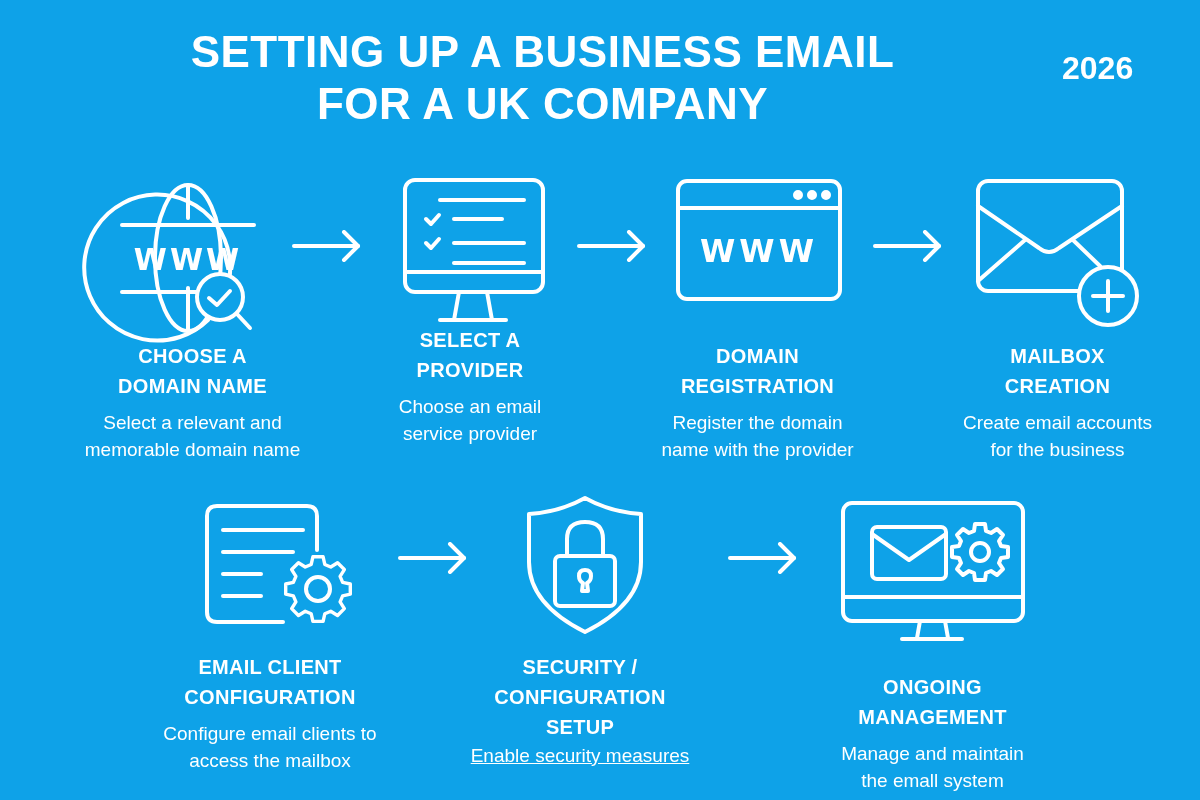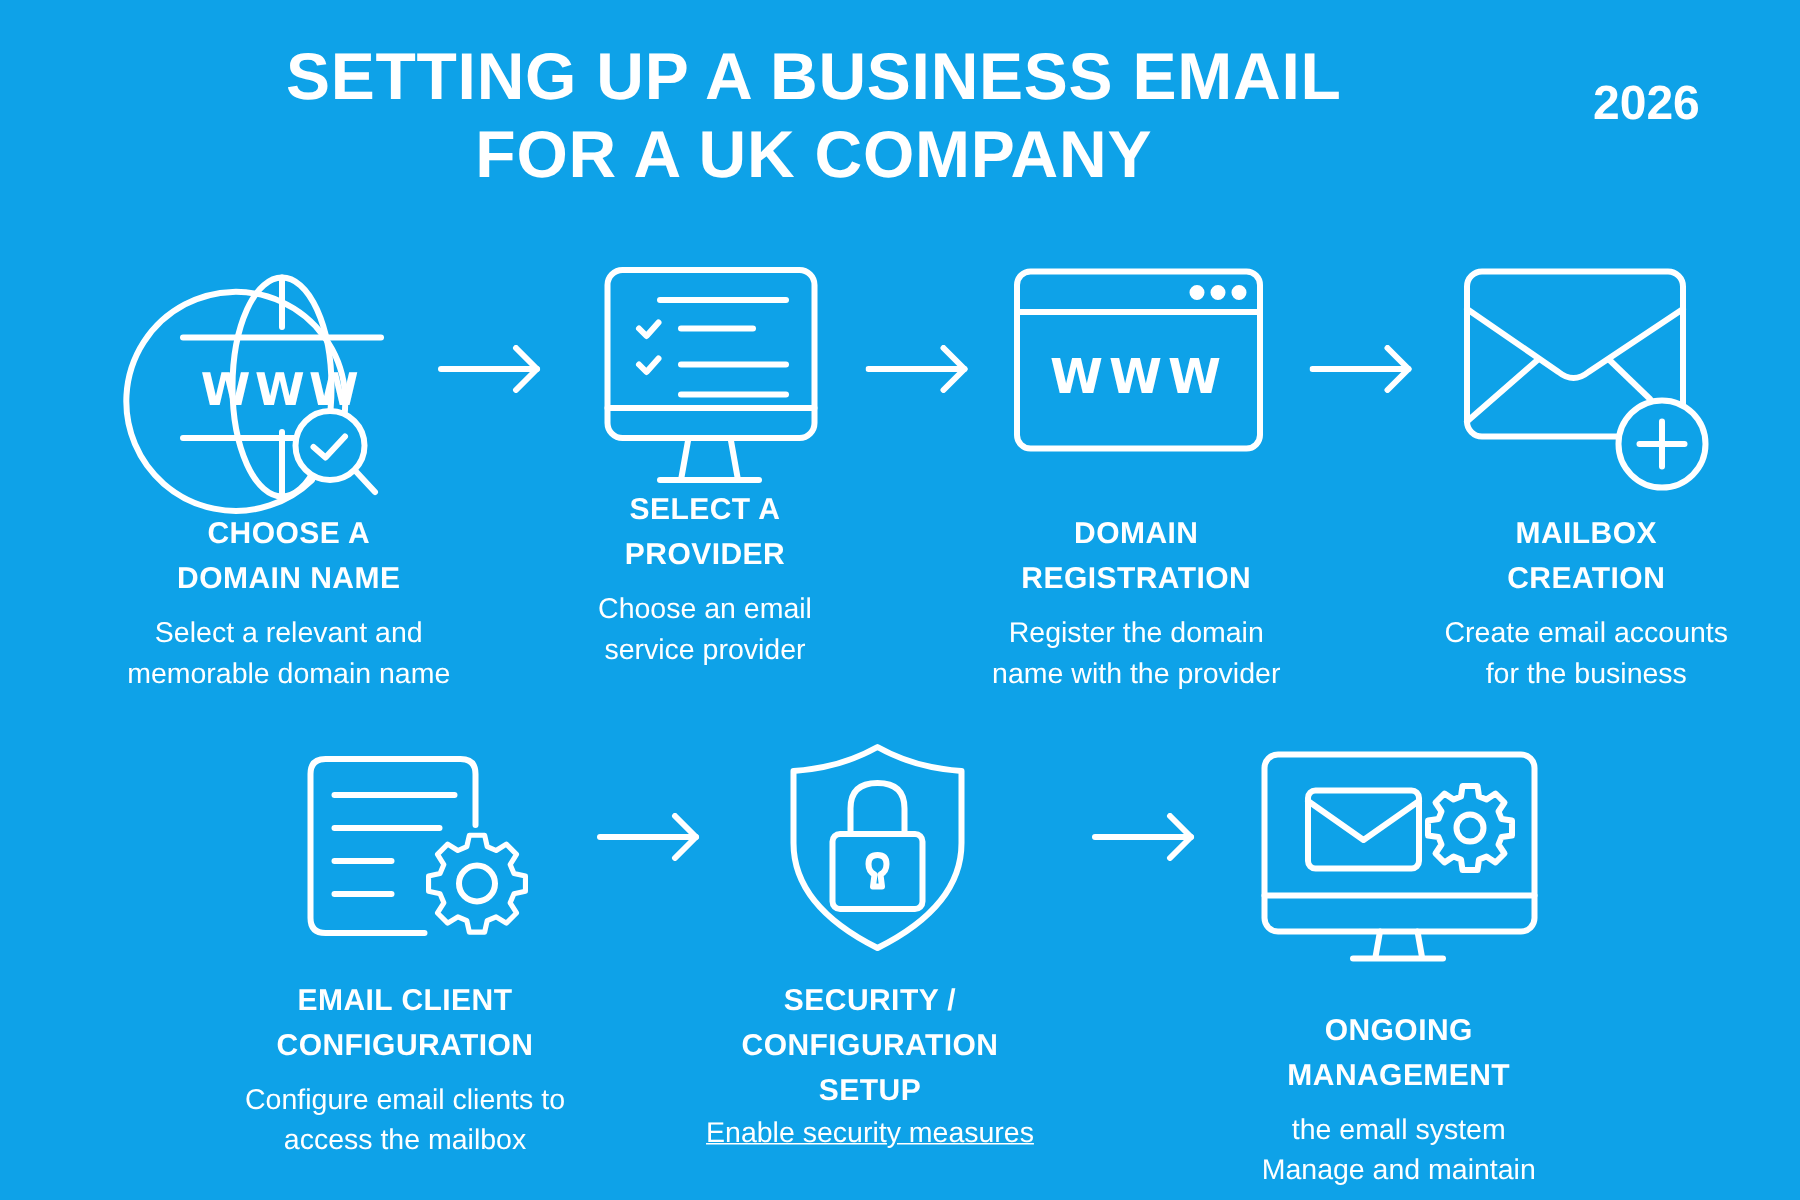--- a/index.html
+++ b/index.html
@@ -225,16 +225,16 @@
   <div class="step-desc" style="margin-top:0;text-decoration:underline;">
     <div>Enable security measures</div>
   </div>
 </div>
 <div class="step-text" style="left:800px; width:265px; top:652px;margin-top:20px;">
   <div class="step-title">
     <div>ONGOING</div>
     <div>MANAGEMENT</div>
   </div>
   <div class="step-desc">
+    <div>Manage and maintain</div>
     <div>the emall system</div>
-    <div>Manage and maintain</div>
   </div>
 </div>
 
 </body></html>

